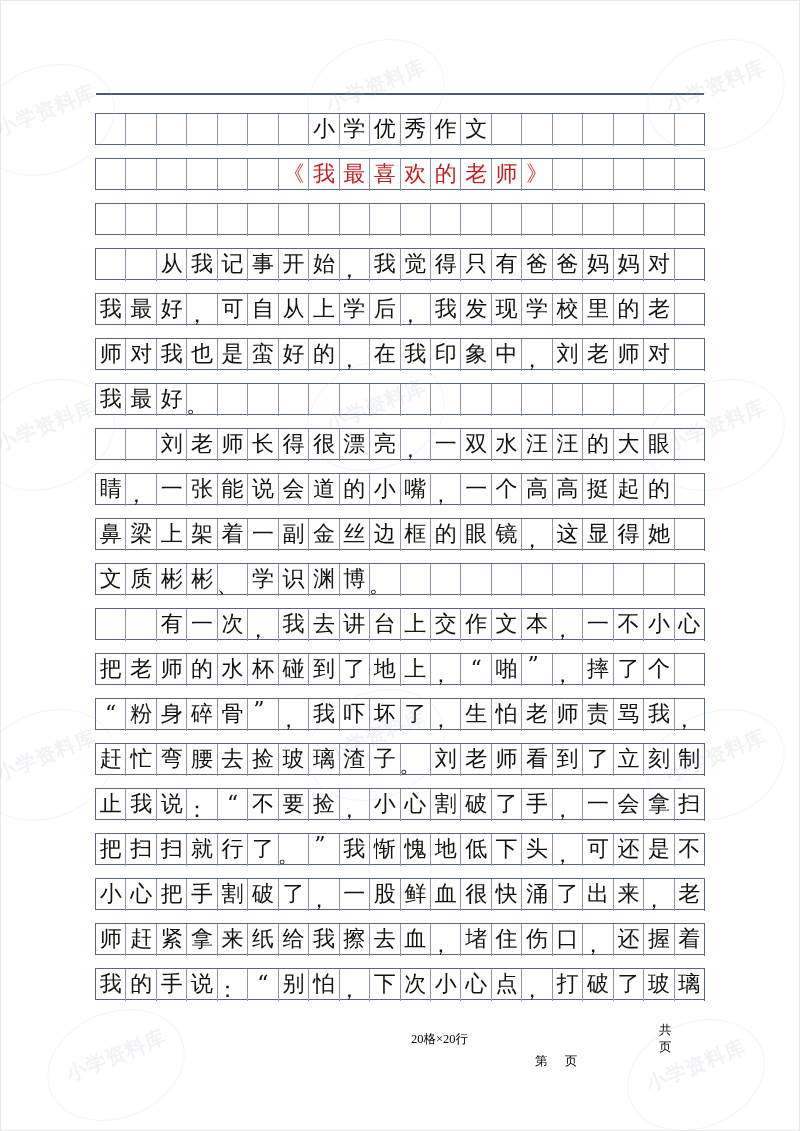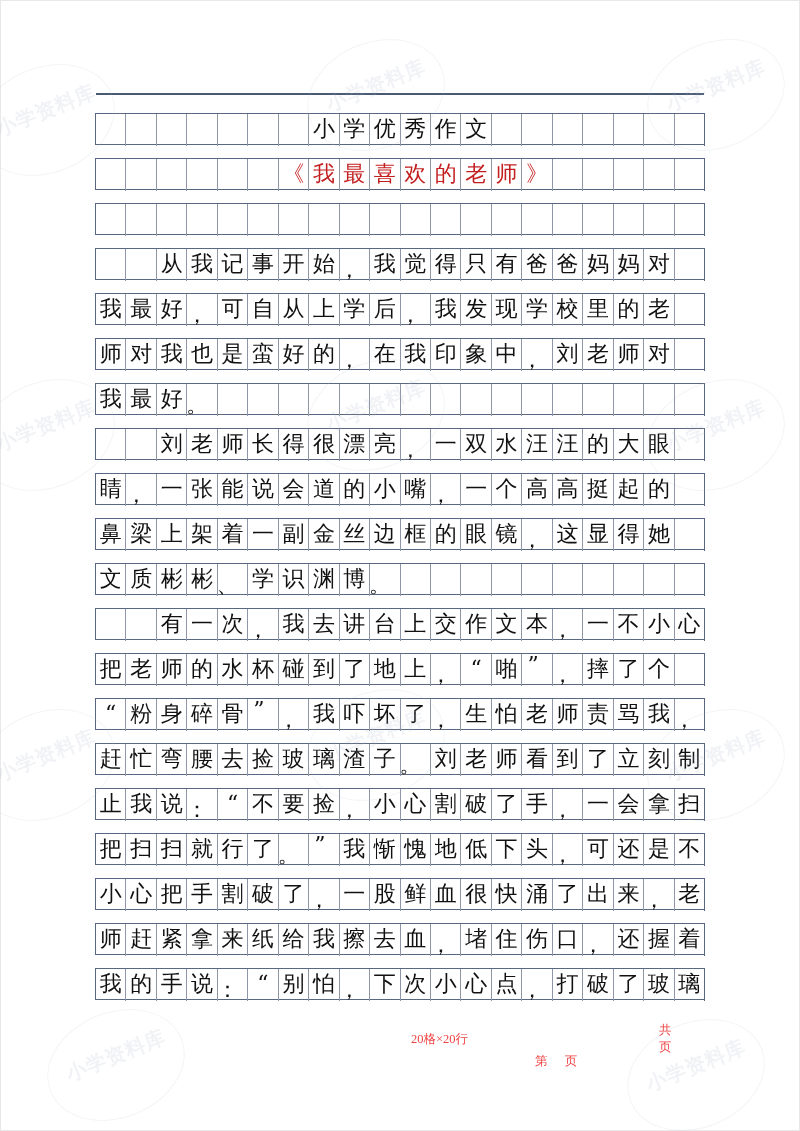--- a/index.html
+++ b/index.html
@@ -133,21 +133,21 @@
   
   .footer {
     position: absolute;
     left: 95px;
     top: 1029px;
     width: 610px;
     height: 20px;
     z-index: 4;
     display: flex;
     align-items: center;
-    color: #ef4444;
+    color: #000000;
     font-size: 12.5px;
     font-family: "Liberation Serif", "DejaVu Serif", serif;
   }
   .footer .f-spec { position: absolute; left: 316px; }
   .footer .f-page { position: absolute; left: 440px; letter-spacing: 7px; margin-top: 44px; }
   .footer .f-total { position: absolute; left: 536px; letter-spacing: 7px; margin-left: 28px; }
 </style>
 </head>
 <body>
 

